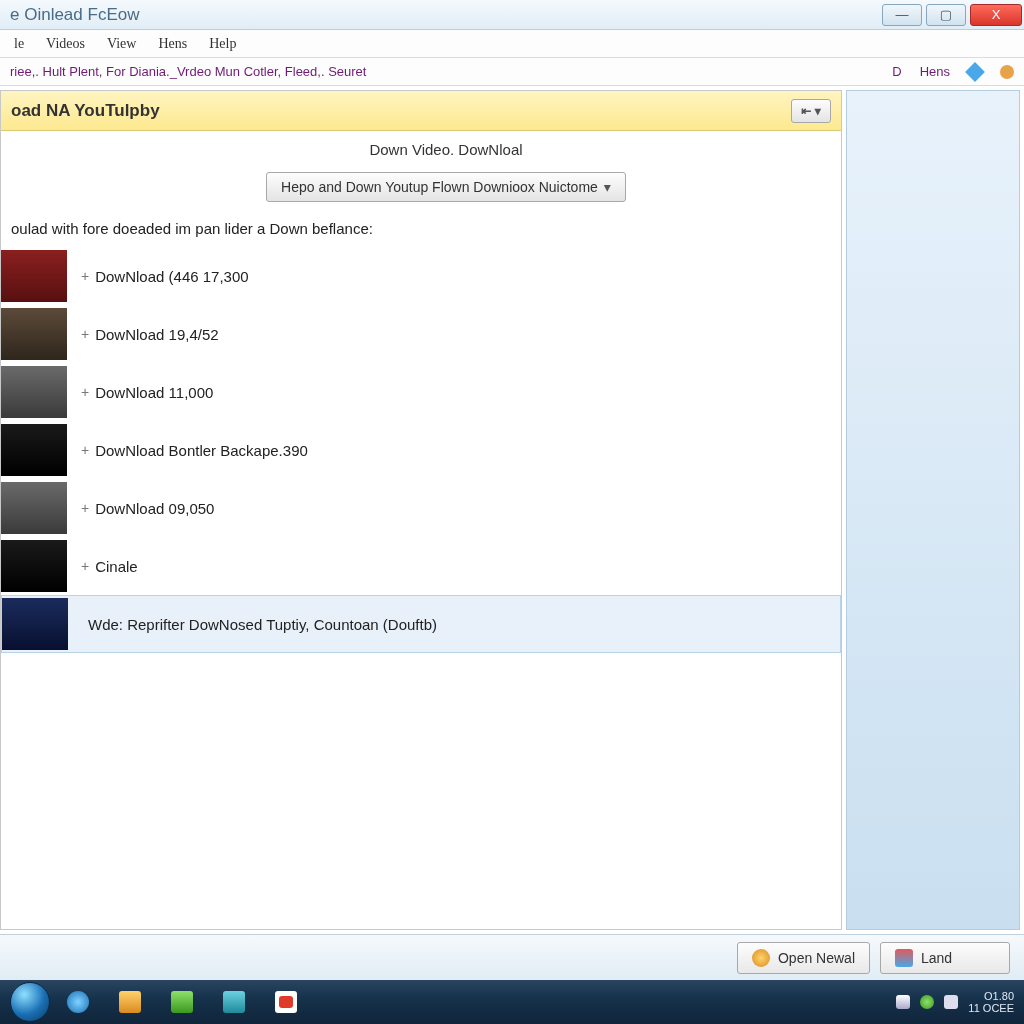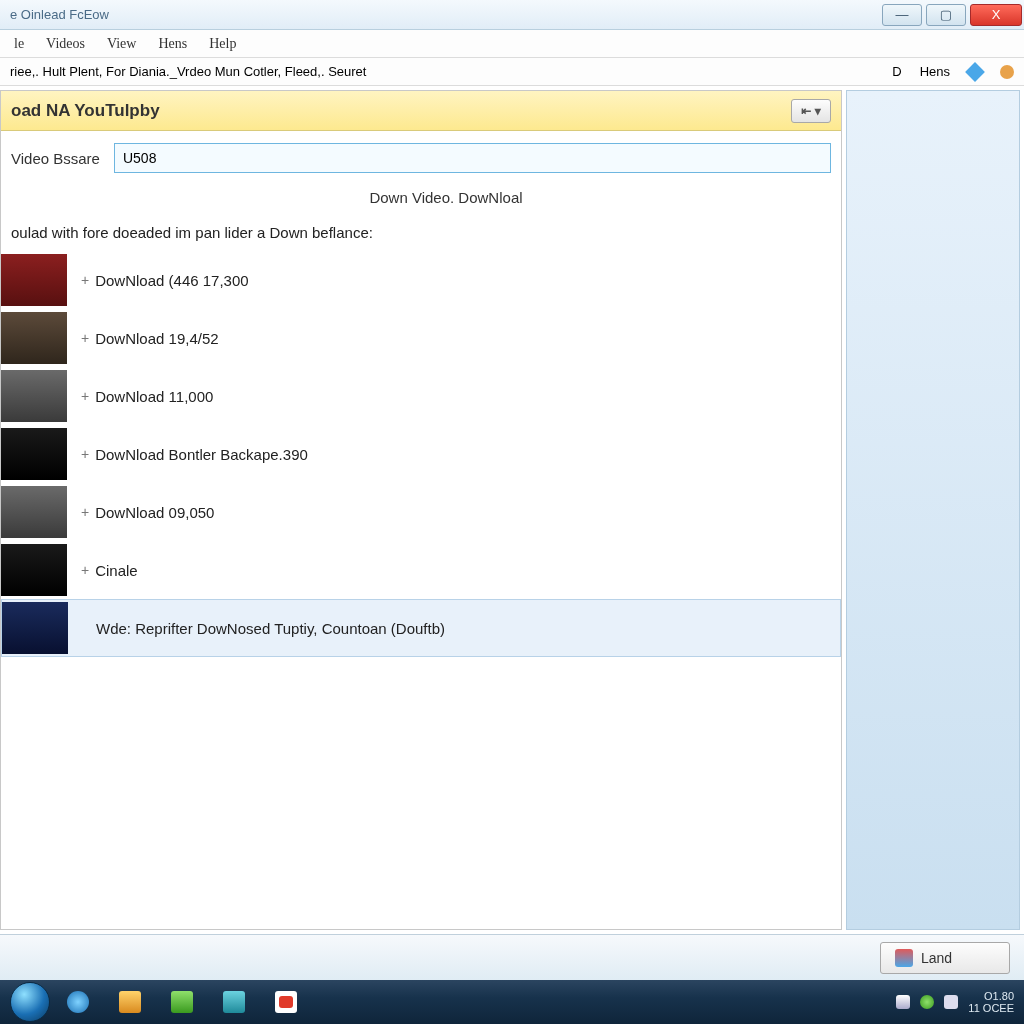--- a/index.html
+++ b/index.html
@@ -20,21 +20,21 @@
 }
 .titlebar {
   height: 30px;
   background: linear-gradient(#f4f9fd, #e1edf7);
   border-bottom: 1px solid #b8cfde;
   display: flex;
   align-items: center;
   justify-content: space-between;
   padding-left: 10px;
 }
-.titlebar .title { color: #4a6b87; font-size: 13px; }
+.titlebar .title { color: #4a6b87; font-size: 17px; }
 .titlebar .winbtns { display: flex; }
 .titlebar .winbtn {
   width: 40px; height: 22px;
   border: 1px solid #88a6bd;
   border-radius: 3px;
   margin: 0 2px;
   display: flex; align-items: center; justify-content: center;
   background: linear-gradient(#f0f7fb, #d2e3ef);
   font-size: 13px; color: #3a556b;
 }
@@ -56,21 +56,21 @@
 }
 .menubar span { cursor: default; font-family: Liberation Serif, serif; }
 .toolbar {
   height: 28px;
   display: flex;
   align-items: center;
   justify-content: space-between;
   padding: 0 10px;
   background: #fdfdfd;
   border-bottom: 1px solid #dcdcdc;
-  color: #000000;
+  color: #701a75;
   font-size: 13px;
 }
 .toolbar .right { display: flex; align-items: center; gap: 18px; }
 .toolbar .icon-diamond {
   width: 14px; height: 14px;
   background: #4aa7e8;
   transform: rotate(45deg);
   display: inline-block;
 }
 .toolbar .icon-orb {
@@ -273,27 +273,24 @@
   </div>
 
   <div class="content">
     <div class="main">
 
       <div class="header-band">
         <span>oad NA YouTulpby</span>
         <div class="btn-collapse">⇤ ▾</div>
       </div>
 
-      <div class="form-row">
-        <label>Video Bssare</label>
-        <input type="text" value="U508" style="">
-      </div>
 
       <div class="form-row2">
         <span>Down Video. DowNloal</span>
+        <div class="dropdown-btn">Hepo and Down Youtup Flown Downioox Nuictome</div>
       </div>
 
       <div class="instruction">oulad with fore doeaded im pan lider a Down beflance:</div>
 
       <div class="item-list">
         <div class="item">
           <div class="thumb red"></div>
           <span class="plus">+</span>
           <span class="label">DowNload (446 17,300</span>
         </div>
@@ -317,29 +314,33 @@
           <span class="plus">+</span>
           <span class="label">DowNload 09,050</span>
         </div>
         <div class="item">
           <div class="thumb dark"></div>
           <span class="plus">+</span>
           <span class="label">Cinale</span>
         </div>
         <div class="item selected">
           <div class="thumb blue"></div>
-          <span class="label" style="margin-left:14px;">Wde: Reprifter DowNosed Tuptiy, Countoan (Douftb)</span>
+          <span class="label" style="margin-left:6px;">Wde: Reprifter DowNosed Tuptiy, Countoan (Douftb)</span>
         </div>
       </div>
 
     </div>
     <div class="sidebar"></div>
   </div>
 
   <div class="bottom-bar">
+    <div class="btn">
+      <span class="ico open"></span>
+      <span>Open Newal</span>
+    </div>
     <div class="btn">
       <span class="ico land"></span>
       <span>Land</span>
     </div>
   </div>
 
   <div class="taskbar">
     <div class="left">
       <div class="start-orb"></div>
       <div class="tb-item">

